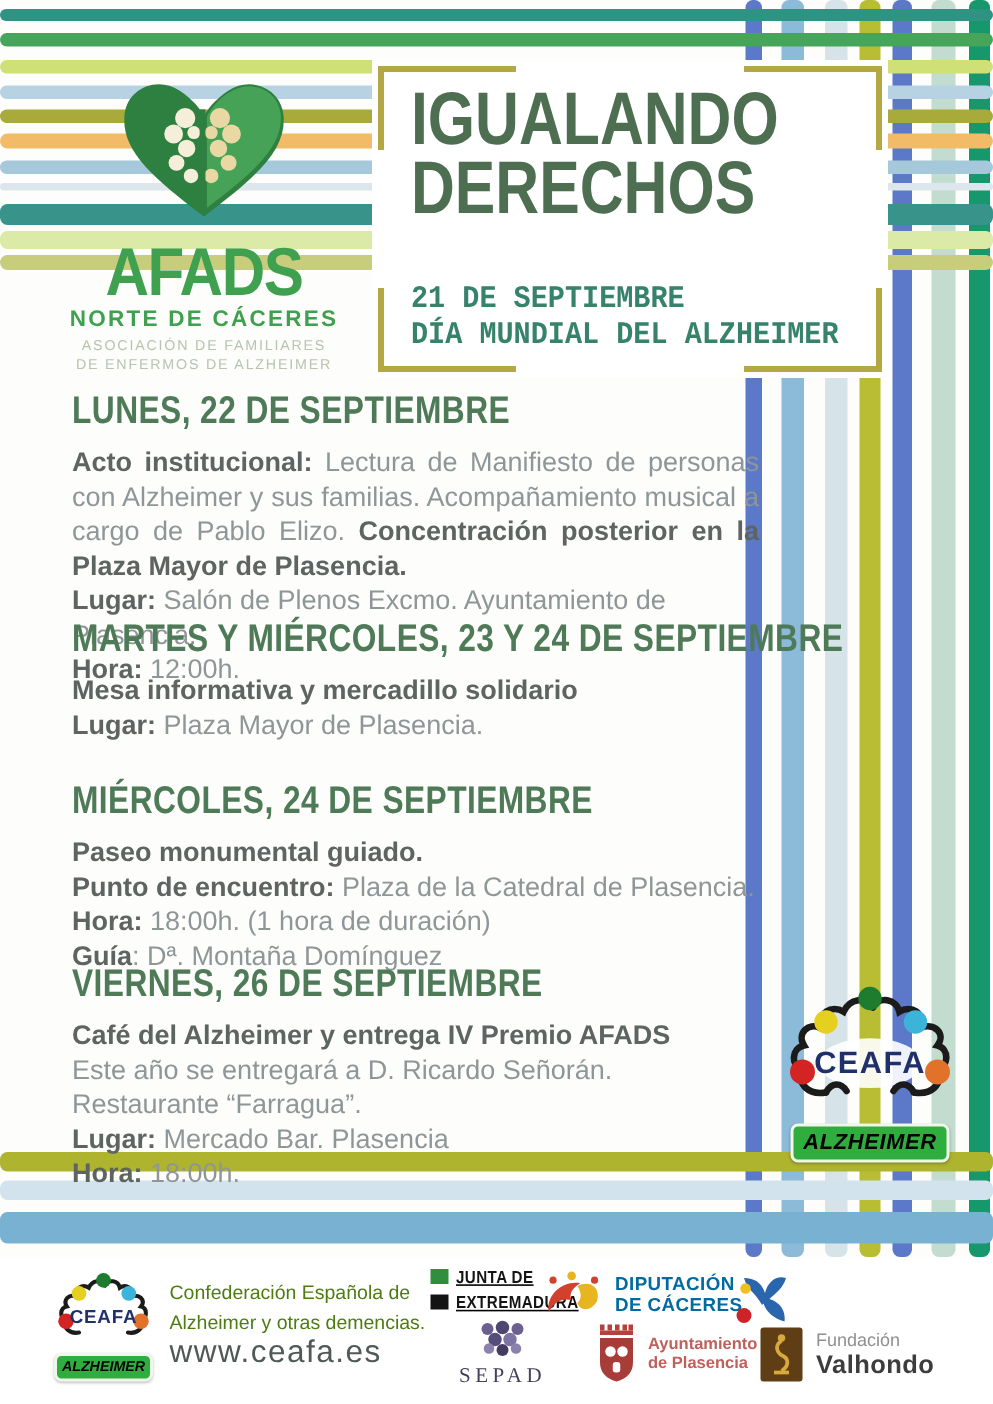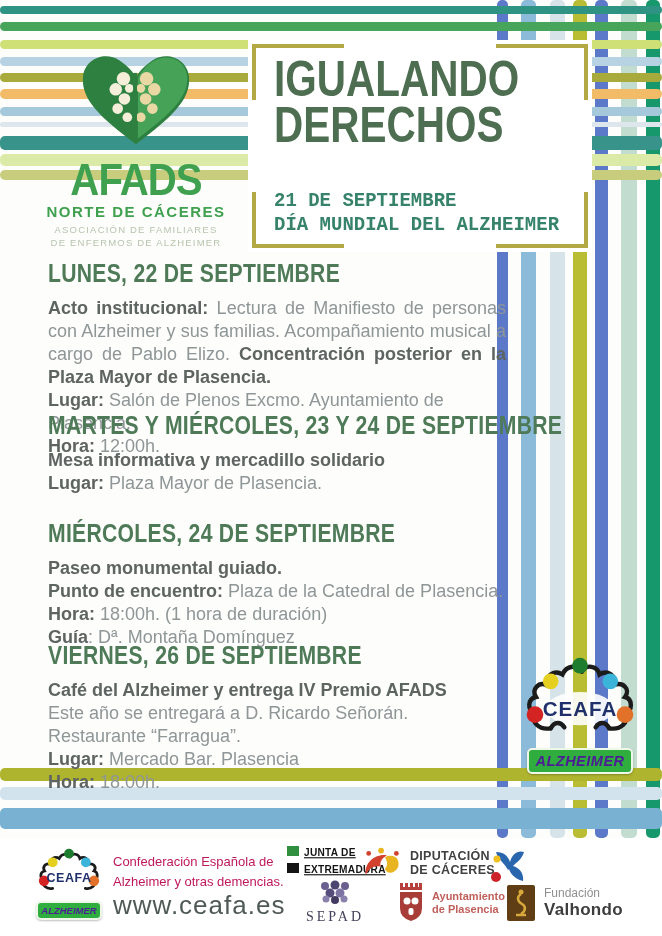--- a/index.html
+++ b/index.html
@@ -36,38 +36,38 @@
   .event:nth-child(1){top:262px;} .event:nth-child(2){top:414px;}
   .event:nth-child(3){top:522px;} .event:nth-child(4){top:644px;}
   .event h2{margin:0 0 8px 0;font-size:23px;color:var(--heading-green);font-weight:bold;}
   .event h2 span{display:inline-block;transform:scale(.92,1.12);transform-origin:left bottom;white-space:nowrap;letter-spacing:.3px;}
   .event p{margin:0;font-size:18px;line-height:23px;color:var(--body-gray);}
   .event p.just{text-align:justify;}
   .event .b{font-weight:bold;color:var(--label-gray);}
 
   
   .ceafa-right{position:absolute;left:512px;top:652px;width:136px;text-align:center;z-index:3;}
-  .alz-badge{display:inline-block;background:var(--badge-green);color:#4c1d95;font-weight:bold;font-style:italic;
+  .alz-badge{display:inline-block;background:var(--badge-green);color:#000000;font-weight:bold;font-style:italic;
              border:2px solid #eef7e8;border-radius:5px;box-shadow:0 1px 2px rgba(0,0,0,.25);}
   .alz-badge.big{width:102px;font-size:14.5px;padding:3px 0;margin-top:2px;letter-spacing:.5px;}
   .alz-badge.small{width:62px;font-size:9.5px;padding:2px 0;margin-top:1px;}
 
   
   .footer{position:absolute;left:0;top:838px;width:662px;height:98px;background:#fff;z-index:3;}
   .f-ceafa{position:absolute;left:30px;top:8px;width:78px;text-align:center;}
-  .f-conf{position:absolute;left:113px;top:14px;font-size:13px;line-height:20px;color:#be185d;}
-  .f-www{position:absolute;left:113px;top:52px;font-size:26px;color:#4f5a55;letter-spacing:1px;}
+  .f-conf{position:absolute;left:113px;top:14px;font-size:13px;line-height:20px;color:#4d7c0f;}
+  .f-www{position:absolute;left:113px;top:52px;font-size:21px;color:#4f5a55;letter-spacing:1px;}
   .f-junta{position:absolute;left:287px;top:8px;}
   .f-junta .row{display:flex;align-items:flex-start;height:17px;text-decoration:underline;}
   .f-junta .sq{width:12px;height:10px;margin-right:5px;}
   .f-junta .t{font-size:11px;font-weight:bold;color:#141414;letter-spacing:.3px;transform:scale(.92,1.05);transform-origin:left center;white-space:nowrap;}
   .f-sepad{position:absolute;left:300px;top:42px;width:70px;text-align:center;}
   .f-sepad .t{font-family:"Liberation Serif",serif;font-size:14px;letter-spacing:3px;color:#44405c;margin-top:1px;}
   .f-dip{position:absolute;left:362px;top:7px;display:flex;align-items:center;}
-  .f-dip .t{margin-left:6px;font-size:12.5px;line-height:14px;font-weight:bold;color:#404040;letter-spacing:.3px;}
+  .f-dip .t{margin-left:6px;font-size:12.5px;line-height:14px;font-weight:bold;color:#0369a1;letter-spacing:.3px;}
   .f-ayto{position:absolute;left:398px;top:44px;display:flex;align-items:center;}
   .f-ayto .t{margin-left:8px;font-size:11px;line-height:13px;font-weight:bold;color:#c0605c;}
   .f-caixa{position:absolute;left:488px;top:6px;display:flex;align-items:flex-start;}
   .f-caixa .txt{margin-left:5px;}
   .f-caixa .os{font-family:"Liberation Serif",serif;font-size:20px;color:#141414;border-bottom:1.5px solid #141414;padding-bottom:2px;display:inline-block;}
   .f-caixa .fc{font-family:"Liberation Serif",serif;font-size:10px;color:#33302a;margin-top:2px;}
   .f-val{position:absolute;left:506px;top:46px;display:flex;align-items:center;}
   .f-val .txt{margin-left:8px;}
   .f-val .l1{font-size:12px;color:#909090;}
   .f-val .l2{font-size:17px;font-weight:bold;color:#3d3d3d;letter-spacing:.3px;}

